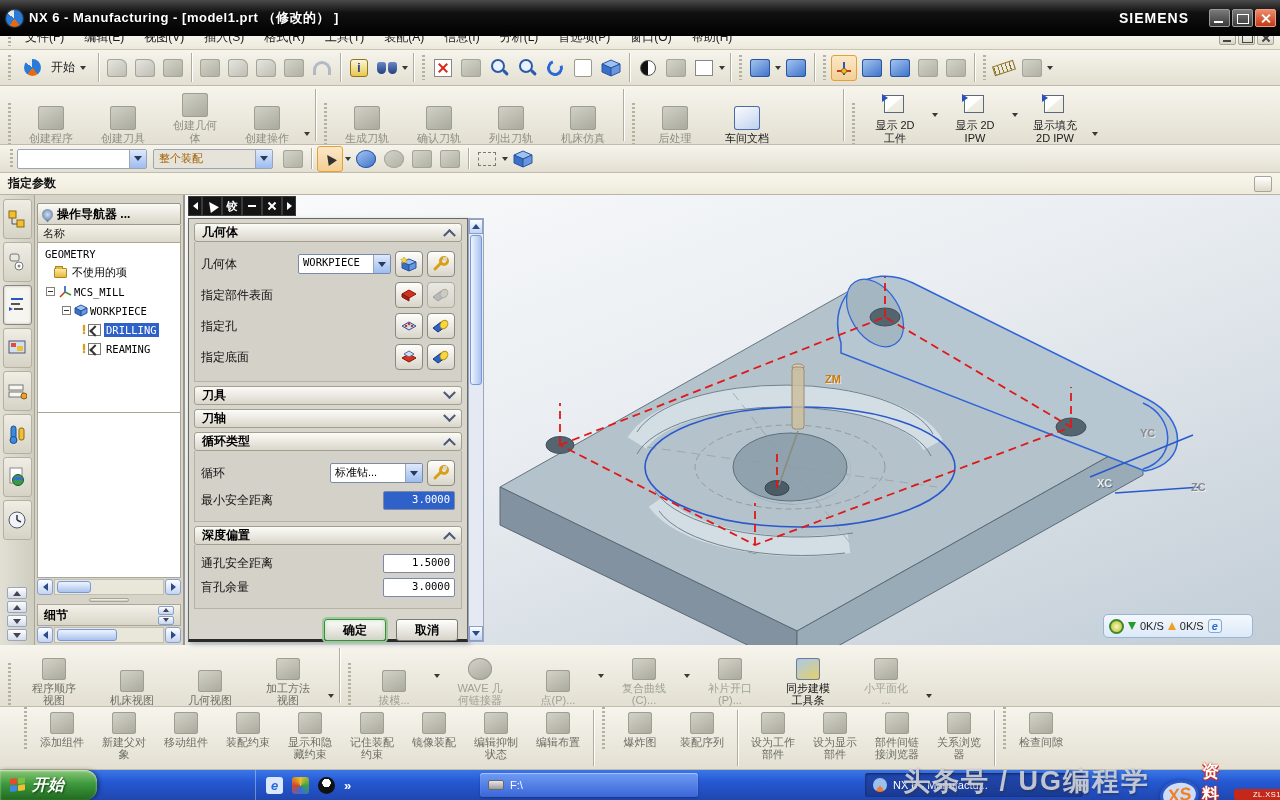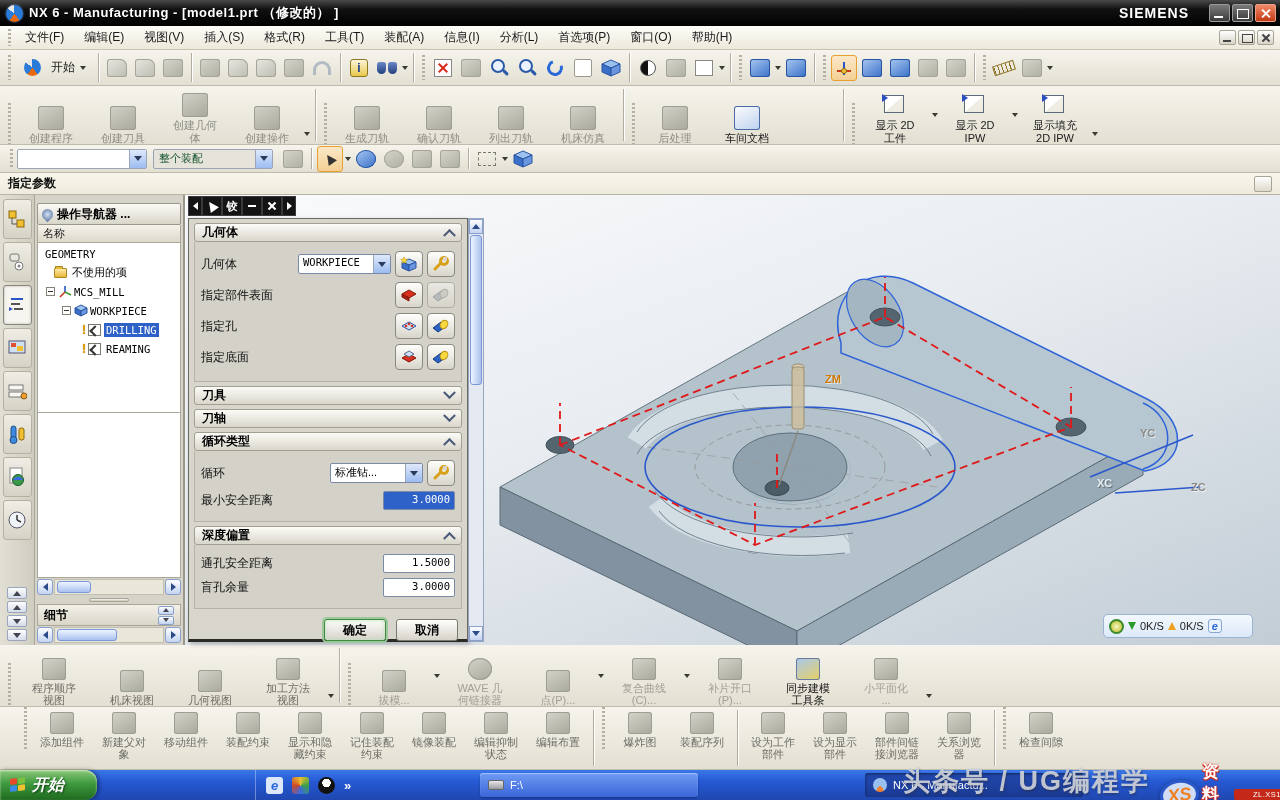--- a/index.html
+++ b/index.html
@@ -1,19 +1,19 @@
 <!DOCTYPE html>
 <html><head>
 <meta charset="utf-8">
 <style>
   *{margin:0;padding:0;box-sizing:border-box}
   html,body{width:1280px;height:800px;overflow:hidden}
   body{font-family:"Liberation Sans","DejaVu Sans",sans-serif;background:#d6d3ce;position:relative;font-size:12px}
   
-  #titlebar{position:absolute;left:0;top:0;width:1280px;height:26px;background:linear-gradient(180deg,#4a4a4a 0%,#111 35%,#000 100%);display:flex;align-items:center;color:#fff;padding:0 4px;z-index:30}
+  #titlebar{position:absolute;left:0;top:0;width:1280px;height:36px;background:linear-gradient(180deg,#4a4a4a 0%,#111 35%,#000 100%);display:flex;align-items:center;color:#fff;padding:0 4px;z-index:30}
   .nxlogo{width:17px;height:17px;border-radius:50%;background:conic-gradient(#2a7ad8 0 40%,#e86a10 40% 60%,#2a7ad8 60% 85%,#e8e8e8 85%);margin:0 6px 0 2px;box-shadow:0 0 2px #6af}
   #titletext{font-weight:bold;font-size:13px;letter-spacing:.5px;text-shadow:1px 1px 1px #000}
   #brand{margin-left:auto;font-weight:bold;font-size:14px;letter-spacing:1px;margin-right:18px}
   .wbtn{width:21px;height:18px;margin-left:2px;border:1px solid #9a9a9a;border-radius:2px;background:linear-gradient(#7a7a7a,#3a3a3a);position:relative}
   .wbtn.close{background:linear-gradient(#f08a6a,#c23a14);border-color:#e8a088}
   .g-min::after{content:"";position:absolute;left:4px;bottom:3px;width:9px;height:2px;background:#fff}
   .g-max::after{content:"";position:absolute;left:4px;top:4px;width:10px;height:8px;border:1.5px solid #fff}
   .g-x::before,.g-x::after{content:"";position:absolute;left:9px;top:3px;width:2px;height:11px;background:#fff}
   .g-x::before{transform:rotate(45deg)}.g-x::after{transform:rotate(-45deg)}
   
@@ -59,21 +59,21 @@
   .big .lab{font-size:11px;line-height:1.12;text-align:center;white-space:pre-line;color:#8e8e86}
   .big.en .lab{color:#1a1a1a}
   .bigico{width:26px;height:24px;border-radius:3px;background:linear-gradient(150deg,#d2d2c8,#a8a89c);box-shadow:inset 0 0 0 1px #9e9e92}
   .big.en .bigico.doc2{background:linear-gradient(150deg,#fdfdfd,#bcd0ee);box-shadow:inset 0 0 0 1px #4a6aa8}
   .funnel{width:26px;height:24px;position:relative}
   .funnel::before{content:"";position:absolute;left:3px;top:3px;border-left:9px solid #fff;border-top:8px solid #fff;border-right:9px solid transparent;border-bottom:8px solid transparent;outline:1px solid #5a6a7a;width:0;height:0}
   .funnel::after{content:"";position:absolute;left:0px;top:1px;width:0;height:0;border-top:4px solid transparent;border-bottom:4px solid transparent;border-left:6px solid #2a50c0}
   
   #toolbar3{top:145px;height:28px;padding:0 6px}
   .combo{height:20px;border:1px solid #9aa6b8;background:#fff;display:flex;align-items:center;margin-right:6px;border-radius:2px}
-  .combo.dis{background:#e6e3da;color:#14532d}
+  .combo.dis{background:#e6e3da;color:#a16207}
   .combo .cval{flex:1;padding:0 5px;font-size:11px;overflow:hidden;white-space:nowrap}
   .cbtn{width:17px;height:100%;border-left:1px solid #9aa6b8;background:linear-gradient(#dfe9fb,#9cbcf0);display:flex;align-items:center;justify-content:center}
   .cbtn::after{content:"";width:0;height:0;border-left:4px solid transparent;border-right:4px solid transparent;border-top:5px solid #2a3a5a}
   .marquee{width:18px;height:14px;border:1.5px dashed #7a7a6e}
   
   #cueline{position:absolute;left:0;top:173px;width:1280px;height:22px;background:linear-gradient(#f8f6ec,#eeebdd);border-bottom:1px solid #b8b4a4;display:flex;align-items:center;padding:0 8px}
   #cuetext{font-weight:bold;color:#111}
   .cue-corner{margin-left:auto;width:18px;height:16px;border:1px solid #a8a496;background:linear-gradient(#fff,#ddd9cb);border-radius:2px}
   
   #workspace{position:absolute;left:0;top:195px;width:1280px;height:450px;background:#cfd8de}

